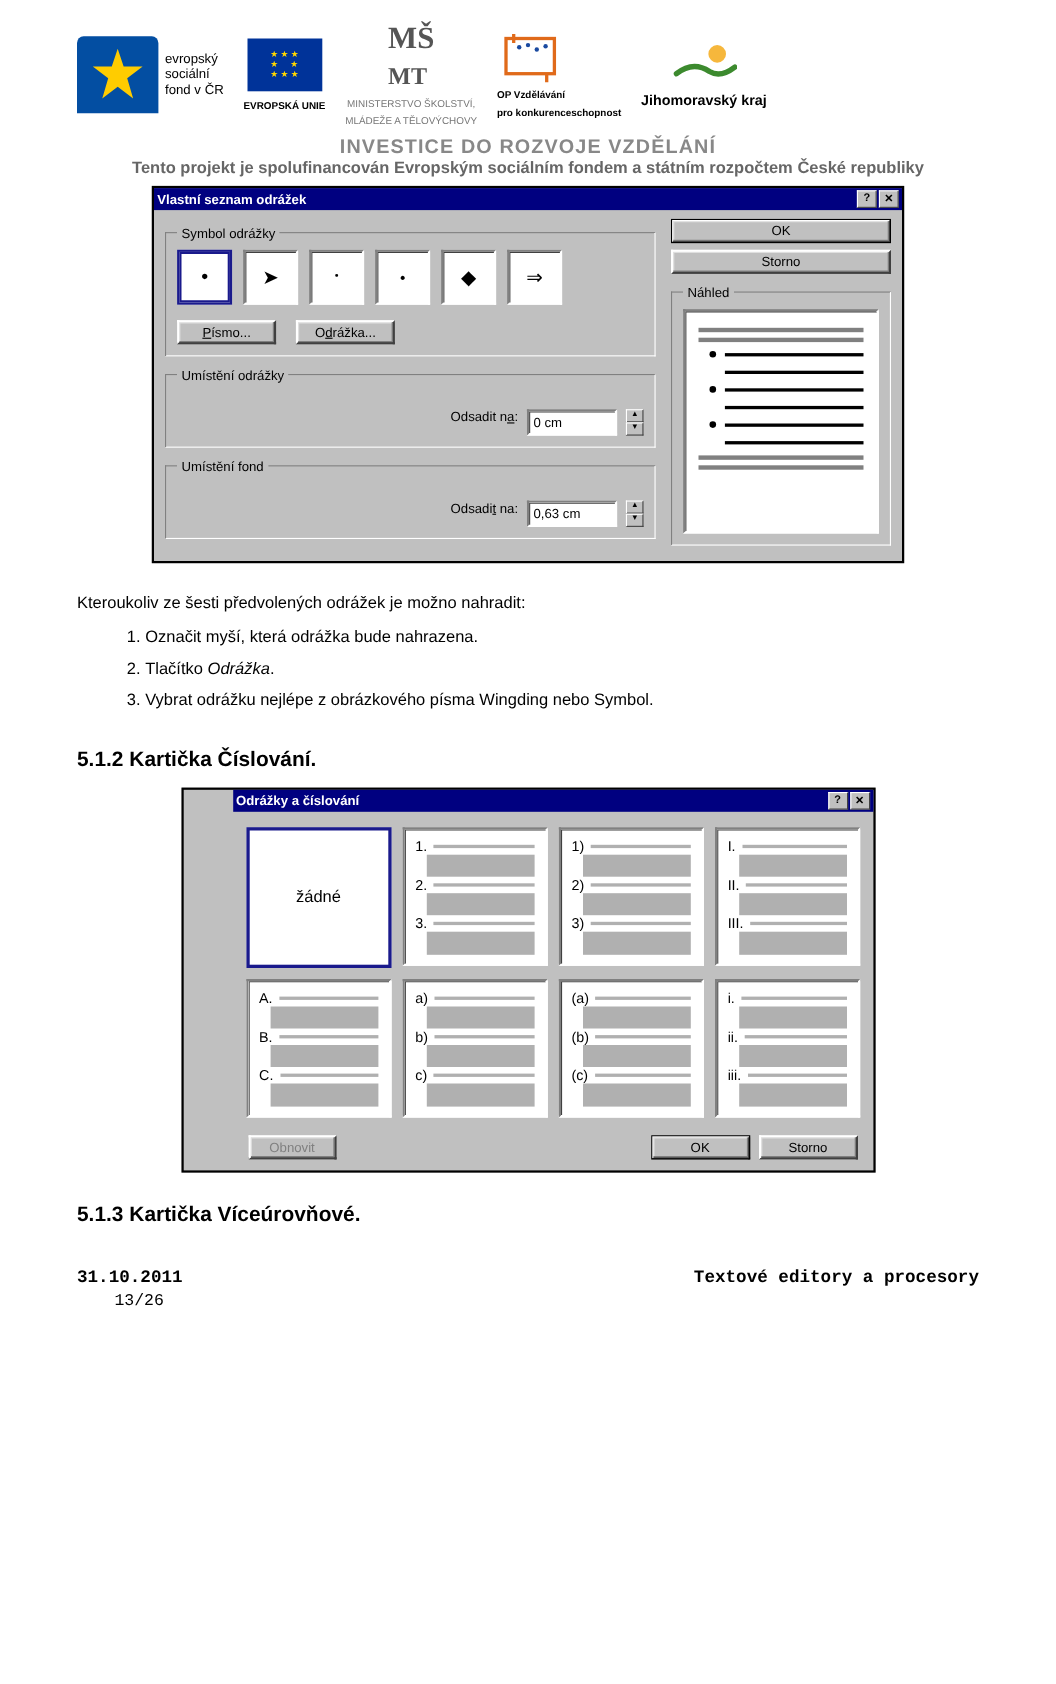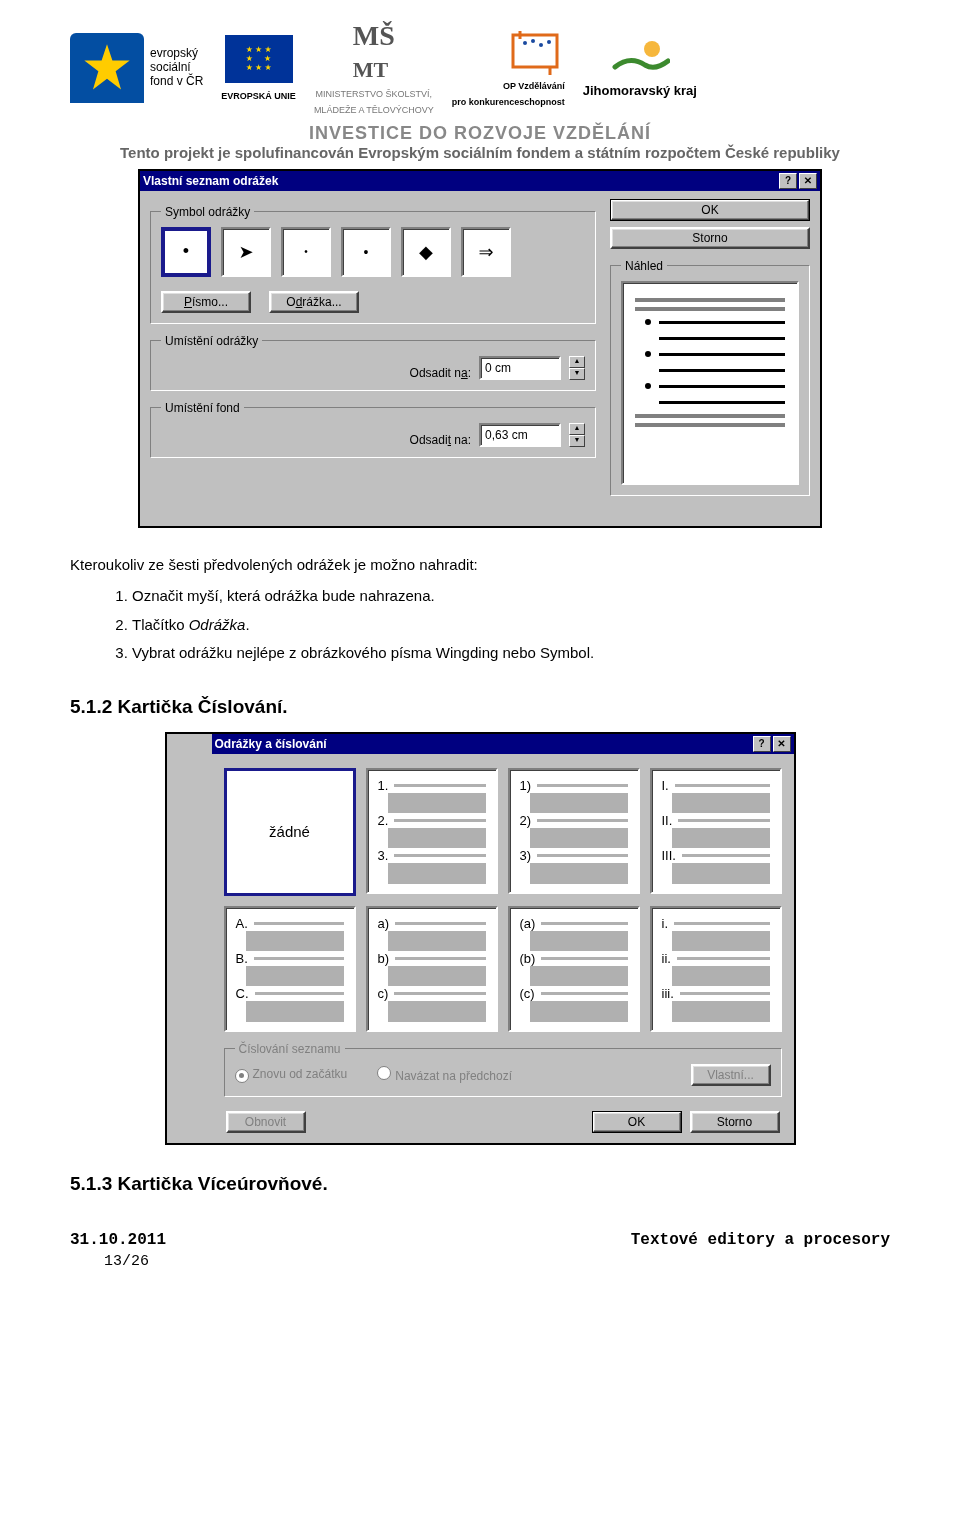--- a/index.html
+++ b/index.html
@@ -44,21 +44,21 @@
     padding: 2px 3px;
     font-size: 12px;
   }
   .titlebtns { display:flex; gap:2px;}
   .titlebtn {
     width:16px; height:14px; background:#c0c0c0;
     border:1px solid #fff; border-right-color:#404040; border-bottom-color:#404040;
     display:flex; align-items:center; justify-content:center;
     font-size:10px; color:#000; font-weight:bold;
   }
-  .dlgbody { padding: 8px 10px 20px 10px; position:relative; }
+  .dlgbody { padding: 8px 10px 4px 10px; position:relative; }
   fieldset.grp {
     border:1px solid #808080;
     border-right-color:#fff; border-bottom-color:#fff;
     margin: 6px 0 10px 0;
     padding: 8px 10px 10px 10px;
     position: relative;
   }
   fieldset.grp > legend {
     font-size:12px; padding:0 4px; background:#c0c0c0;
   }
@@ -106,21 +106,21 @@
     background:#fff;
     border:2px solid #808080; border-right-color:#fff; border-bottom-color:#fff;
     box-shadow: inset 1px 1px 0 #404040;
     height: 180px;
     padding: 10px 12px;
   }
   .pv-line { height:4px; background:#808080; margin:5px 0; }
   .pv-line.bold { background:#000; height:3px; }
   .pv-bullet-row { display:flex; align-items:center; gap:8px; margin:3px 0;}
   .pv-dot { width:6px; height:6px; border-radius:50%; background:#000; margin-left:10px;}
-  .row-label { display:flex; align-items:flex-end; gap:8px; justify-content:flex-end; }
+  .row-label { display:flex; align-items:flex-start; gap:8px; justify-content:flex-end;margin-top:16px; }
   .bodytext { margin: 26px 0 6px 0; font-size:15px; line-height:1.5; }
   .olist { margin: 4px 0 8px 22px; font-size:15px; line-height:1.9; }
   .heading { font-weight:bold; font-size:19px; margin: 28px 0 14px 0; }
   
   .tabs2 { display:flex; border-bottom:1px solid #808080; margin:6px 4px 0 4px; }
   .tab {
     padding:3px 10px;
     background:#c0c0c0;
     border:1px solid #808080;
     border-bottom:none;
@@ -189,21 +189,21 @@
       <div class="eu-flag">
         <div class="stars">★ ★ ★<br>★&nbsp;&nbsp;&nbsp;&nbsp;&nbsp;★<br>★ ★ ★</div>
       </div>
       <div style="font-size:9px;font-weight:bold;margin-top:2px;">EVROPSKÁ UNIE</div>
     </div>
     <div class="logo-block" style="flex-direction:column;align-items:center;">
       <div style="font-size:28px;font-family:serif;font-weight:bold;color:#555;">MŠ<br><span style="font-size:22px;">MT</span></div>
       <div class="msmt">MINISTERSTVO ŠKOLSTVÍ,</div>
       <div class="msmt">MLÁDEŽE A TĚLOVÝCHOVY</div>
     </div>
-    <div class="logo-block" style="flex-direction:column;align-items:flex-end;">
+    <div class="logo-block" style="flex-direction:column;align-items:flex-start;">
       <svg width="60" height="46">
         <rect x="8" y="6" width="44" height="32" fill="none" stroke="#e06a1a" stroke-width="3"></rect>
         <path d="M15 10 L15 2 M45 38 L45 46" stroke="#e06a1a" stroke-width="3"></path>
         <circle cx="20" cy="14" r="2" fill="#1a4aa0"></circle>
           <circle cx="28" cy="12" r="2" fill="#1a4aa0"></circle>
         <circle cx="36" cy="16" r="2" fill="#1a4aa0"></circle>
           <circle cx="44" cy="13" r="2" fill="#1a4aa0"></circle>
       </svg>
       <div style="font-size:9px;font-weight:bold;">OP Vzdělávání</div>
       <div style="font-size:9px;font-weight:bold;">pro konkurenceschopnost</div>
@@ -443,31 +443,20 @@
             <span class="nb-line"></span>
           </div>
           <div class="nb-line sub"></div>
         <div class="nb-row">
             <span>iii.</span>
             <span class="nb-line"></span>
           </div>
           <div class="nb-line sub"></div>
       </div>
     </div>
-    <fieldset class="grp" style="margin:4px 12px;">
-      <legend class="disabled">Číslování seznamu</legend>
-      <div class="radios">
-        <label class="disabled"><span class="radio-dot">
-              <span class="inner"></span>
-            </span><span>Znovu od začátku</span></label>
-        <label class="disabled"><span class="radio-dot"></span><span>Navázat na předchozí</span></label>
-        <span style="flex:1"></span>
-        <button class="btn3d disabled" style="min-width:80px;">Vlastní...</button>
-      </div>
-    </fieldset>
     <div class="section-bottom">
       <button class="btn3d disabled" style="min-width:80px;">Obnovit</button>
       <div style="display:flex;gap:8px;">
         <button class="btn3d default">OK</button>
         <button class="btn3d">Storno</button>
       </div>
     </div>
   </div>
 
   <div class="heading">5.1.3 Kartička Víceúrovňové.</div>

